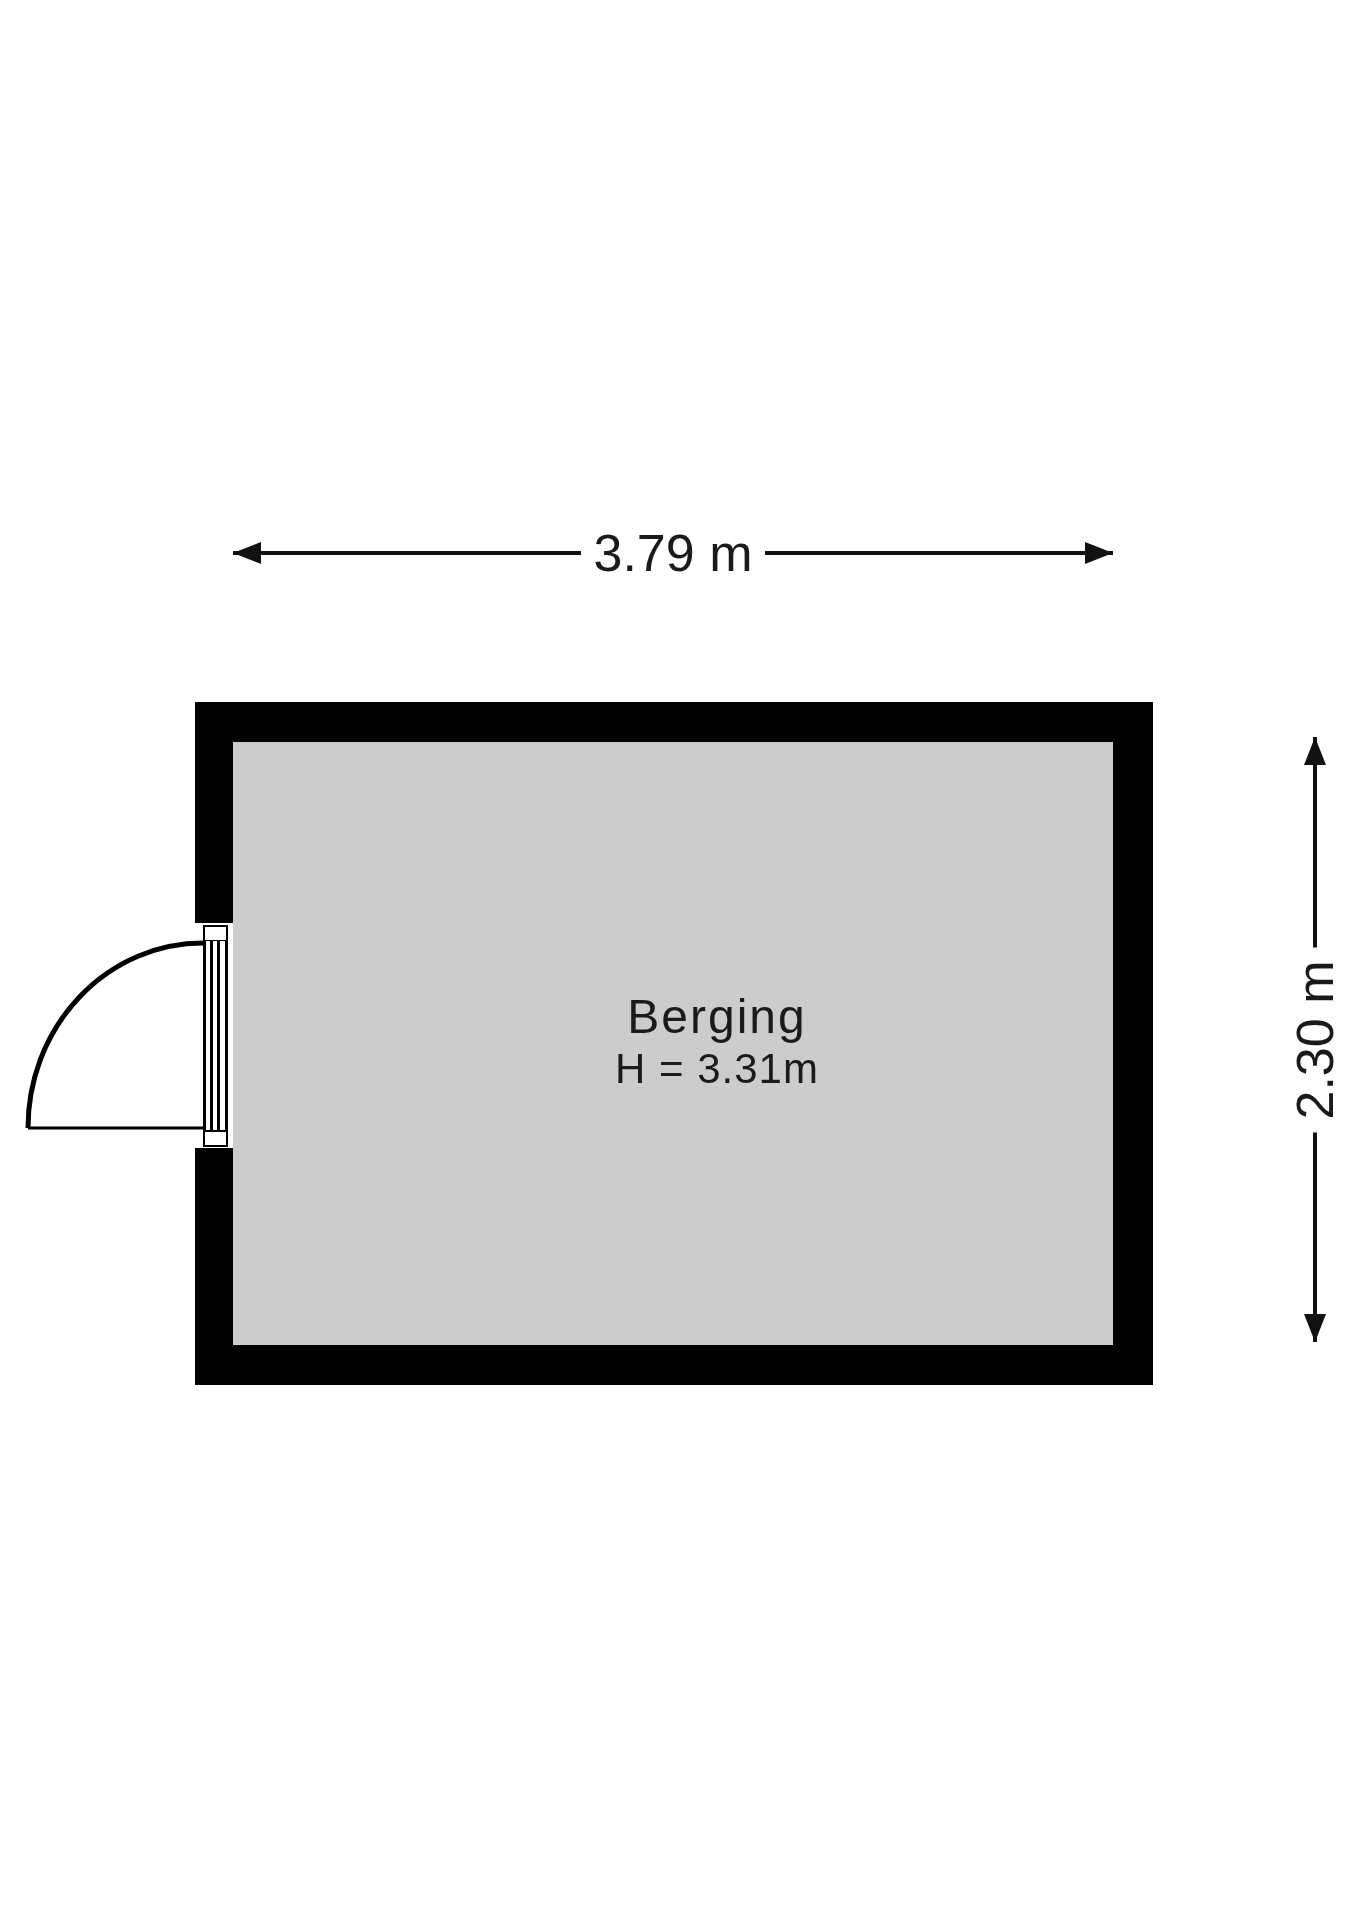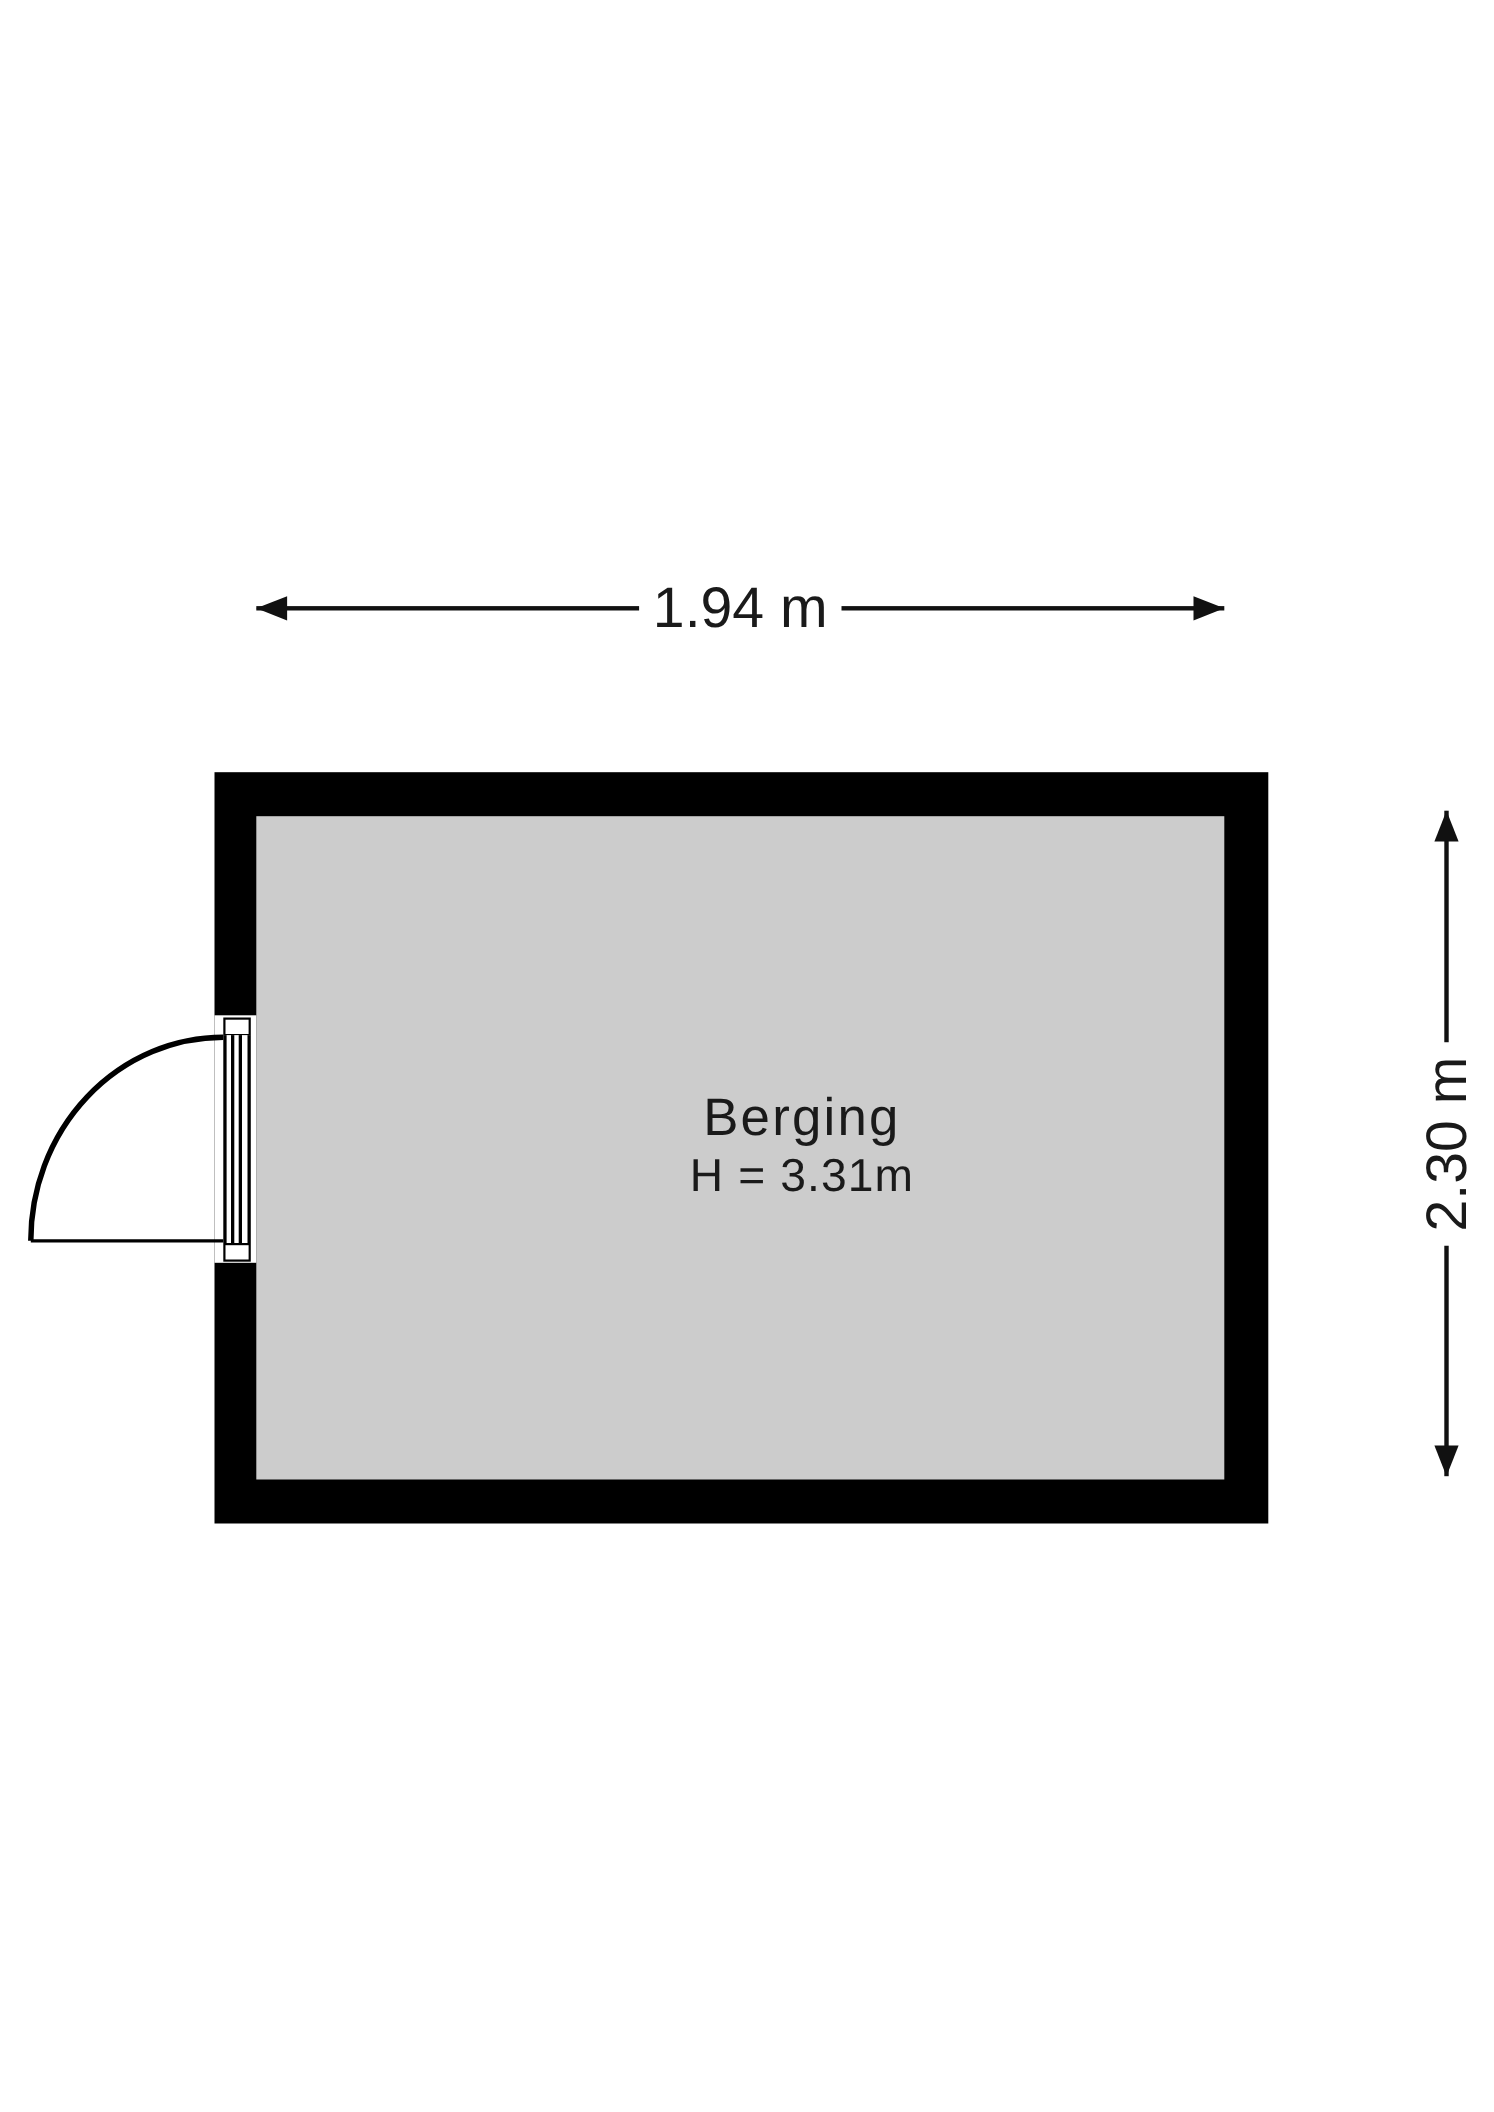--- a/index.html
+++ b/index.html
@@ -16,21 +16,21 @@
     background:var(--background);
     overflow:hidden;
     font-family:"Liberation Sans", sans-serif;
     color:var(--text);
   }
   .abs{position:absolute;}
 
   
   .room-walls{left:195px;top:702px;width:958px;height:683px;background:var(--wall);}
   .room-floor{left:233px;top:742px;width:880px;height:603px;background:var(--floor);}
-  .room-label-stack{left:245px;top:742px;width:880px;height:603px;
+  .room-label-stack{left:233px;top:742px;width:880px;height:603px;
     display:flex;flex-direction:column;align-items:center;justify-content:center;
     pointer-events:none;padding-left:44px;}
   .room-name{font-size:48px;line-height:54px;letter-spacing:2px;margin-top:-4px;}
   .room-height{font-size:42px;line-height:50px;letter-spacing:1px;}
 
   
   .door-opening{left:195px;top:923px;width:38px;height:225px;background:var(--background);}
   .door-frame{left:203px;width:25px;background:var(--background);
     border:2px solid var(--wall);box-sizing:border-box;}
   .door-frame.top{top:925px;height:17px;}
@@ -71,21 +71,21 @@
 </style>
 </head>
 <body>
 
 <div class="canvas">
 
   <div class="abs dim-line-h"></div>
   <div class="abs arrow left"></div>
   <div class="abs arrow right"></div>
   <div class="abs dim-label-h">
-    <span>1.94 m</span>
+    <span>3.79 m</span>
   </div>
 
   <div class="abs room-walls"></div>
   <div class="abs room-floor"></div>
 
   <div class="abs door-opening"></div>
   <div class="abs door-frame top"></div>
   <div class="abs door-frame bottom"></div>
   <div class="abs door-panel">
     <div class="mullion m1"></div>

